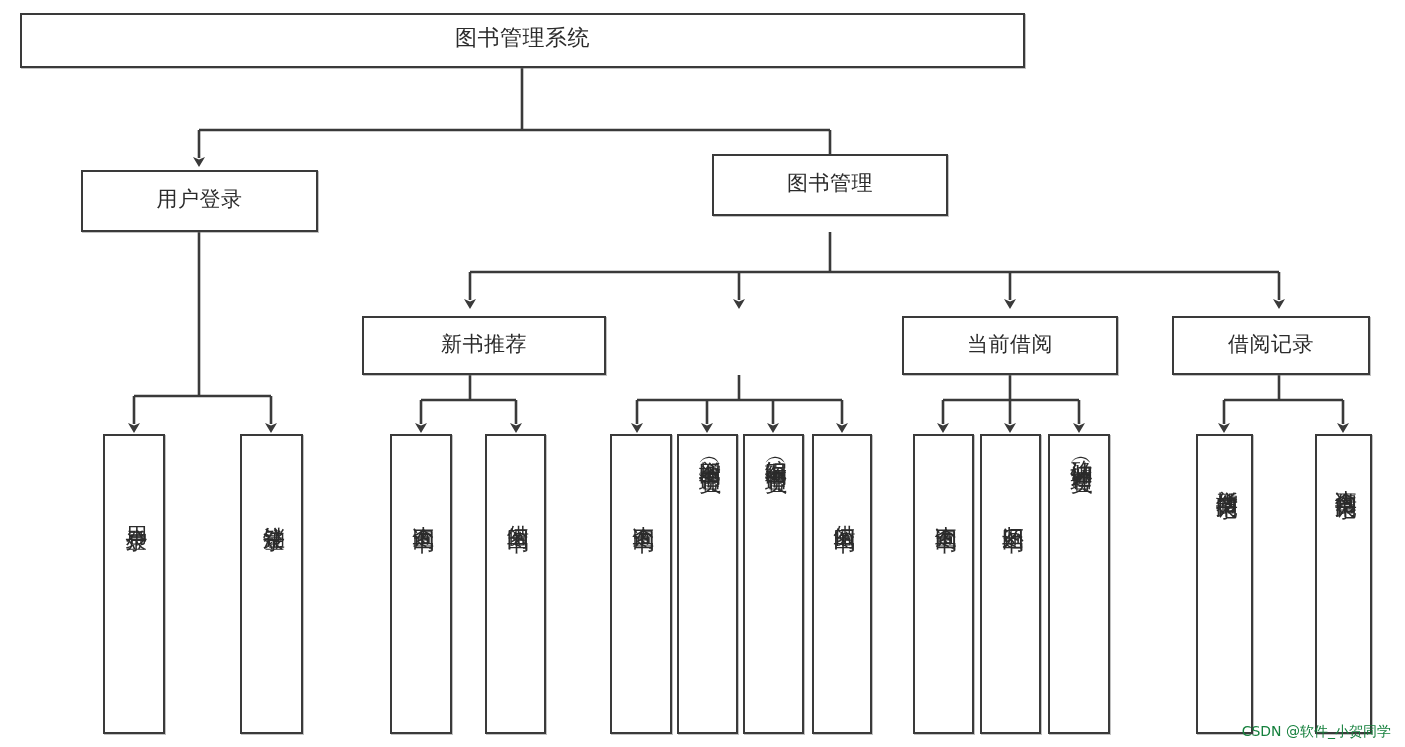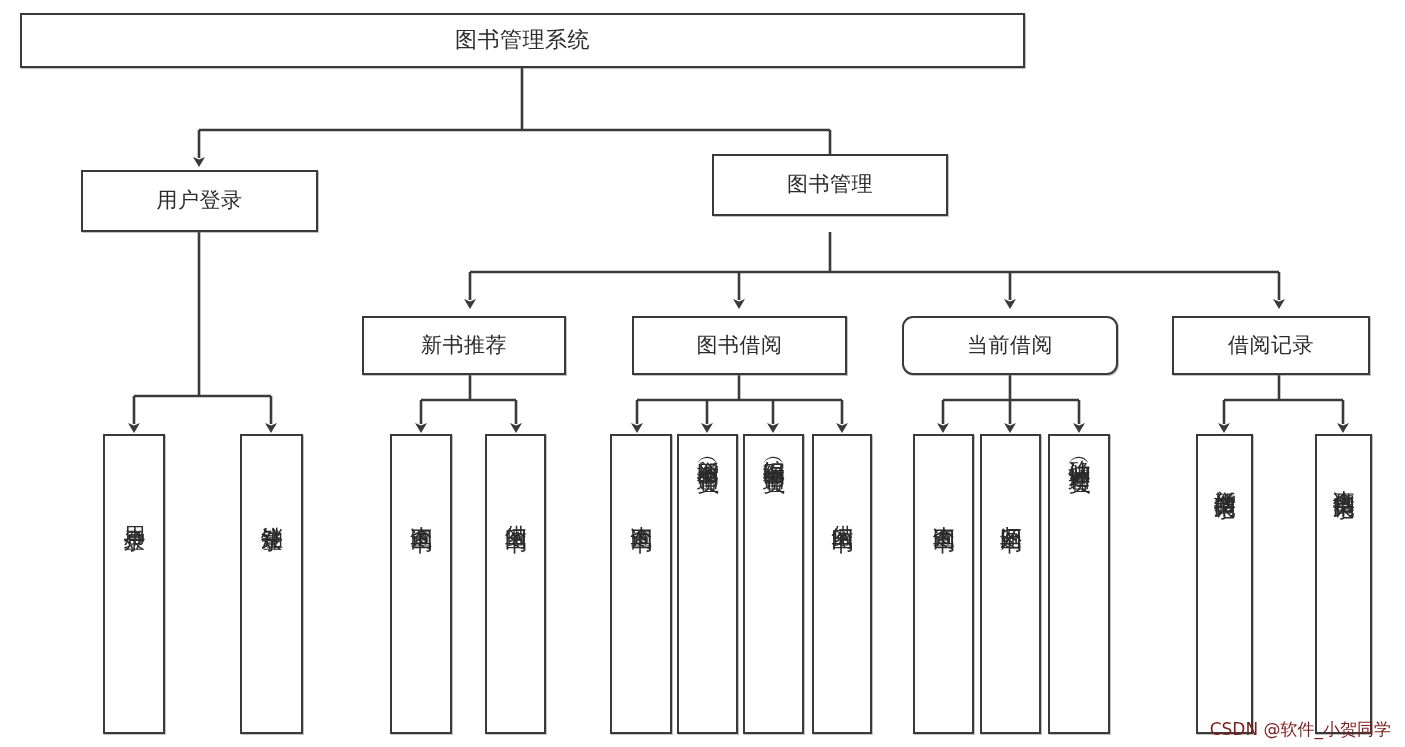--- a/index.html
+++ b/index.html
@@ -31,20 +31,21 @@
     display: flex;
     align-items: center;
     justify-content: center;
     color: #2b2b2b;
     box-shadow: 1px 1px 0 rgba(120,120,120,0.45);
   }
   .node .lbl {
     display: block;
     text-align: center;
     letter-spacing: 0.5px;
+    font-family: Liberation Mono, monospace;
   }
   
   .node.h .lbl {
     font-size: 21px;
     line-height: 1.1;
     white-space: nowrap;
   }
   .node.root .lbl { font-size: 22px; }
   
   .node.v {
@@ -56,22 +57,22 @@
     text-orientation: upright;
     font-size: 22px;
     line-height: 1.22;
     letter-spacing: 2px;
     white-space: nowrap;
   }
   .watermark {
     position: absolute;
     right: 14px;
     bottom: 6px;
-    font-size: 17px;
-    color: #7f1d1d;
+    font-size: 14px;
+    color: #15803d;
     white-space: nowrap;
     font-family: "DejaVu Sans", "Liberation Sans", sans-serif;
   }
 </style>
 </head>
 <body>
 
 <div id="canvas">
 
   <svg class="edges" viewBox="0 0 1405 747" xmlns="http://www.w3.org/2000/svg">
@@ -128,27 +129,24 @@
     <span class="lbl">图书管理系统</span>
   </div>
 
   <div class="node h" style="left:81px; top:170px; width:237px; height:62px;">
     <span class="lbl">用户登录</span>
   </div>
   <div class="node h" style="left:712px; top:154px; width:236px; height:62px;">
     <span class="lbl">图书管理</span>
   </div>
 
-  <div class="node h" style="left:362px; top:316px; width:204px; height:59px;">
+  <div class="node h" style="left:362px; top:316px; width:244px; height:59px;">
     <span class="lbl">新书推荐</span>
   </div>
-  <div class="node h" style="left:632px; top:316px; width:215px; height:59px;">
-    <span class="lbl">图书借阅</span>
-  </div>
-  <div class="node h" style="left:902px; top:316px; width:216px; height:59px;border-radius:11px;">
+  <div class="node h" style="left:902px; top:316px; width:216px; height:59px;">
     <span class="lbl">当前借阅</span>
   </div>
   <div class="node h" style="left:1172px; top:316px; width:198px; height:59px;">
     <span class="lbl">借阅记录</span>
   </div>
 
   <div class="node v" style="left:103px; top:434px; width:62px; height:300px; padding-top:72px;">
     <span class="lbl">用户登录</span>
   </div>
   <div class="node v" style="left:240px; top:434px; width:63px; height:300px; padding-top:72px;">

